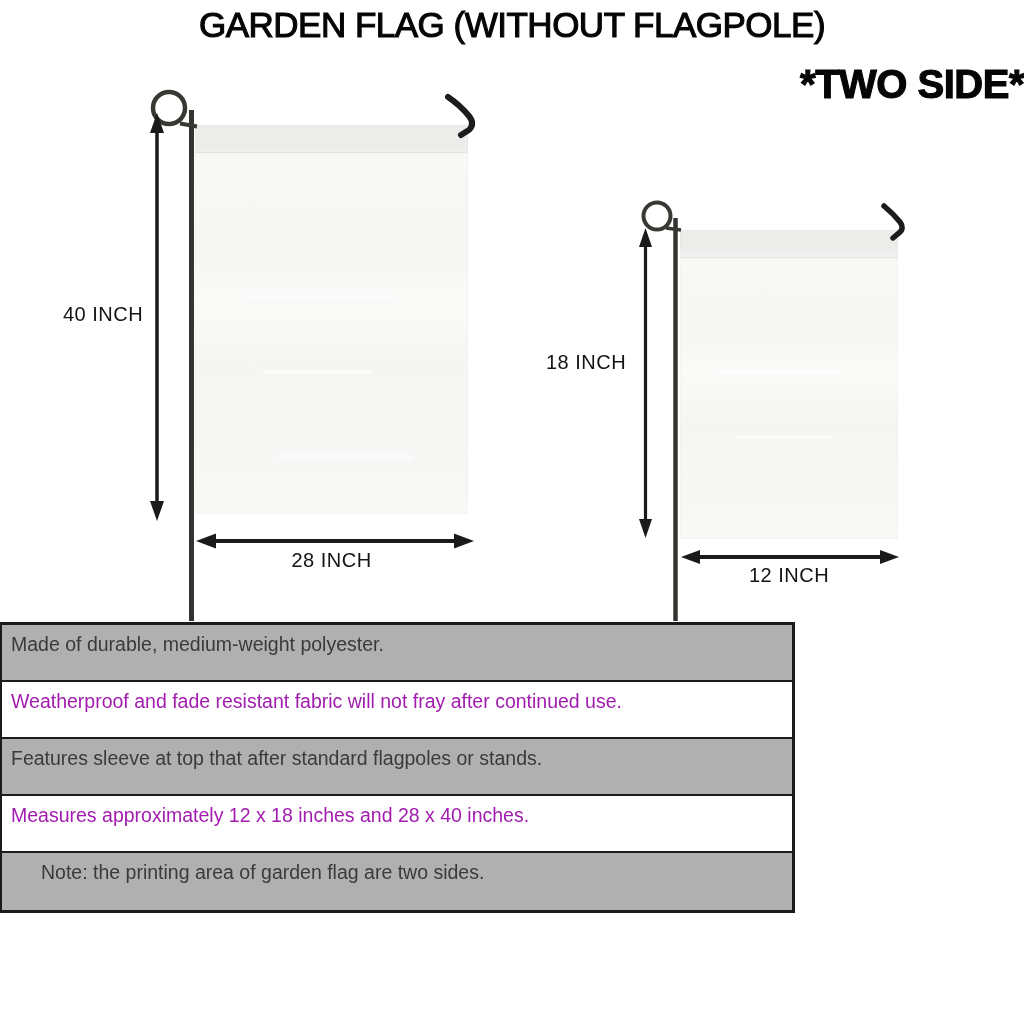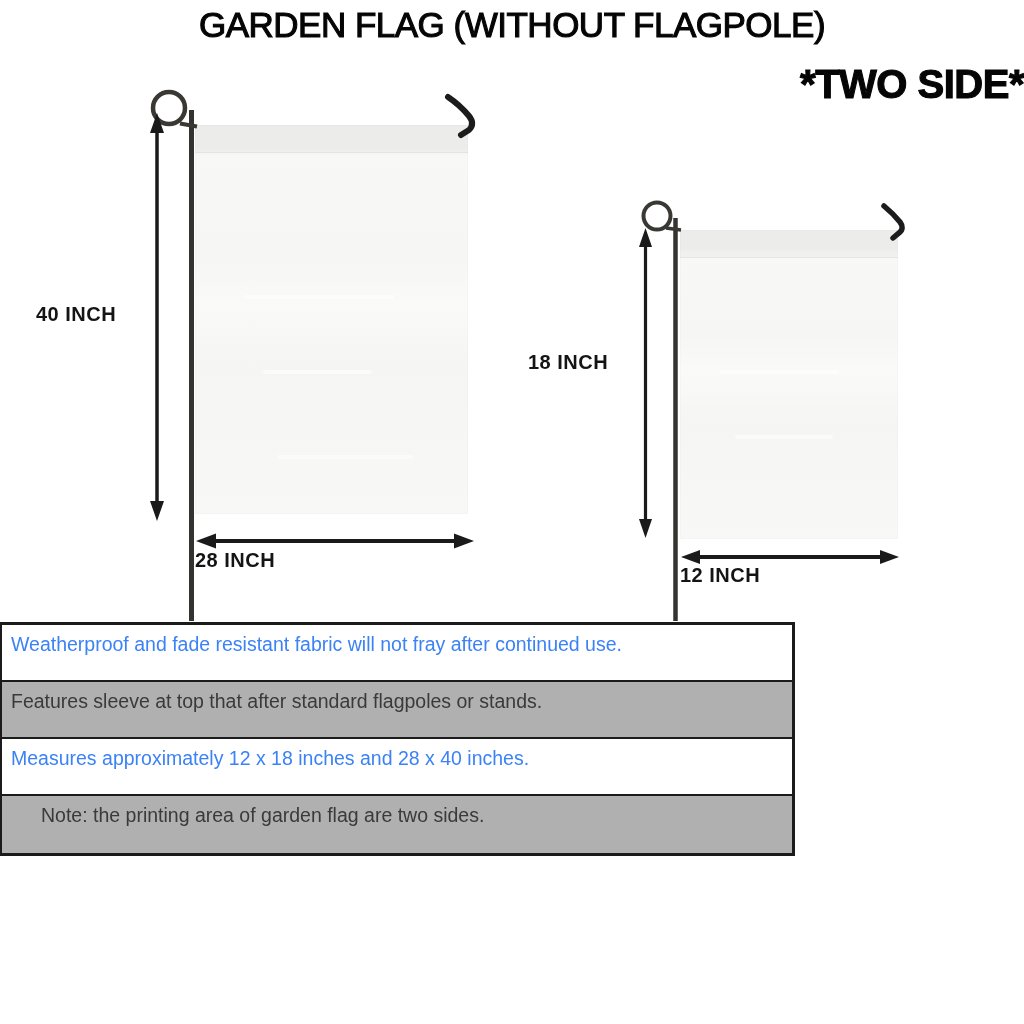--- a/index.html
+++ b/index.html
@@ -17,38 +17,38 @@
     background:linear-gradient(180deg,#f2f2f0 0%,#f2f2f0 6%,#f8f8f7 8%,#f6f6f5 34%,#fafaf9 46%,#f5f5f3 62%,#f8f8f7 100%);
     box-shadow:0 0 0 1px rgba(0,0,0,0.015) inset;
   }
   .flag-large{left:195px;top:125px;width:273px;height:389px;}
   .flag-small{left:680px;top:230px;width:218px;height:309px;}
   .sleeve{position:absolute;left:0;top:0;width:100%;height:27px;background:rgba(190,190,185,0.10);border-bottom:1px solid rgba(150,150,145,0.12);}
   .wrinkle{position:absolute;left:18%;width:55%;height:4px;background:#ffffff;opacity:.55;border-radius:2px;}
   
   #overlay{position:absolute;left:0;top:0;pointer-events:none;}
   
-  .dim-label{position:absolute;font-weight:bold;font-size:20px;color:#141414;text-align:left;letter-spacing:.5px;white-space:nowrap;}
+  .dim-label{position:absolute;font-weight:normal;font-size:20px;color:#141414;text-align:center;letter-spacing:.5px;white-space:nowrap;}
   #label-40{left:36px;top:303px;width:134px;}
   #label-28{left:195px;top:549px;width:273px;}
   #label-18{left:528px;top:351px;width:116px;}
   #label-12{left:680px;top:564px;width:218px;}
   
   #spec-table{
     position:absolute;left:0;top:622px;width:795px;
     border:3px solid #1b1b1b;border-left-width:2px;box-sizing:border-box;background:#ffffff;
   }
   .spec-row{
     height:57px;box-sizing:border-box;padding:8px 10px 0 9px;
     font-size:19.5px;color:#3a3a3a;border-bottom:2px solid #1b1b1b;
     overflow:hidden;white-space:nowrap;
   }
   .spec-row:last-child{border-bottom:none;padding-left:39px;}
   .spec-row.gray{background:#b1b0b0;}
-  .spec-row.white{background:#ffffff;color:#3b82f6;}
+  .spec-row.white{background:#ffffff;color:#a21caf;}
 </style>
 </head>
 <body>
 
 <div id="canvas">
 
   <div class="title-wrap">
     <div class="title-line1">GARDEN FLAG (WITHOUT FLAGPOLE)</div>
     <div class="title-line2">*TWO SIDE*</div>
   </div>
@@ -94,19 +94,20 @@
     <polygon points="681,557 700,550 700,564" fill="#1a1a1a"></polygon>
     <polygon points="899,557 880,550 880,564" fill="#1a1a1a"></polygon>
   </svg>
 
   <div class="dim-label" id="label-40">40 INCH</div>
   <div class="dim-label" id="label-28">28 INCH</div>
   <div class="dim-label" id="label-18">18 INCH</div>
   <div class="dim-label" id="label-12">12 INCH</div>
 
   <div id="spec-table">
+    <div class="spec-row gray">Made of durable, medium-weight polyester.</div>
     <div class="spec-row white">Weatherproof and fade resistant fabric will not fray after continued use.</div>
     <div class="spec-row gray">Features sleeve at top that after standard flagpoles or stands.</div>
     <div class="spec-row white">Measures approximately 12 x 18 inches and 28 x 40 inches.</div>
     <div class="spec-row gray">Note: the printing area of garden flag are two sides.</div>
   </div>
 
 </div>
 
 </body></html>

